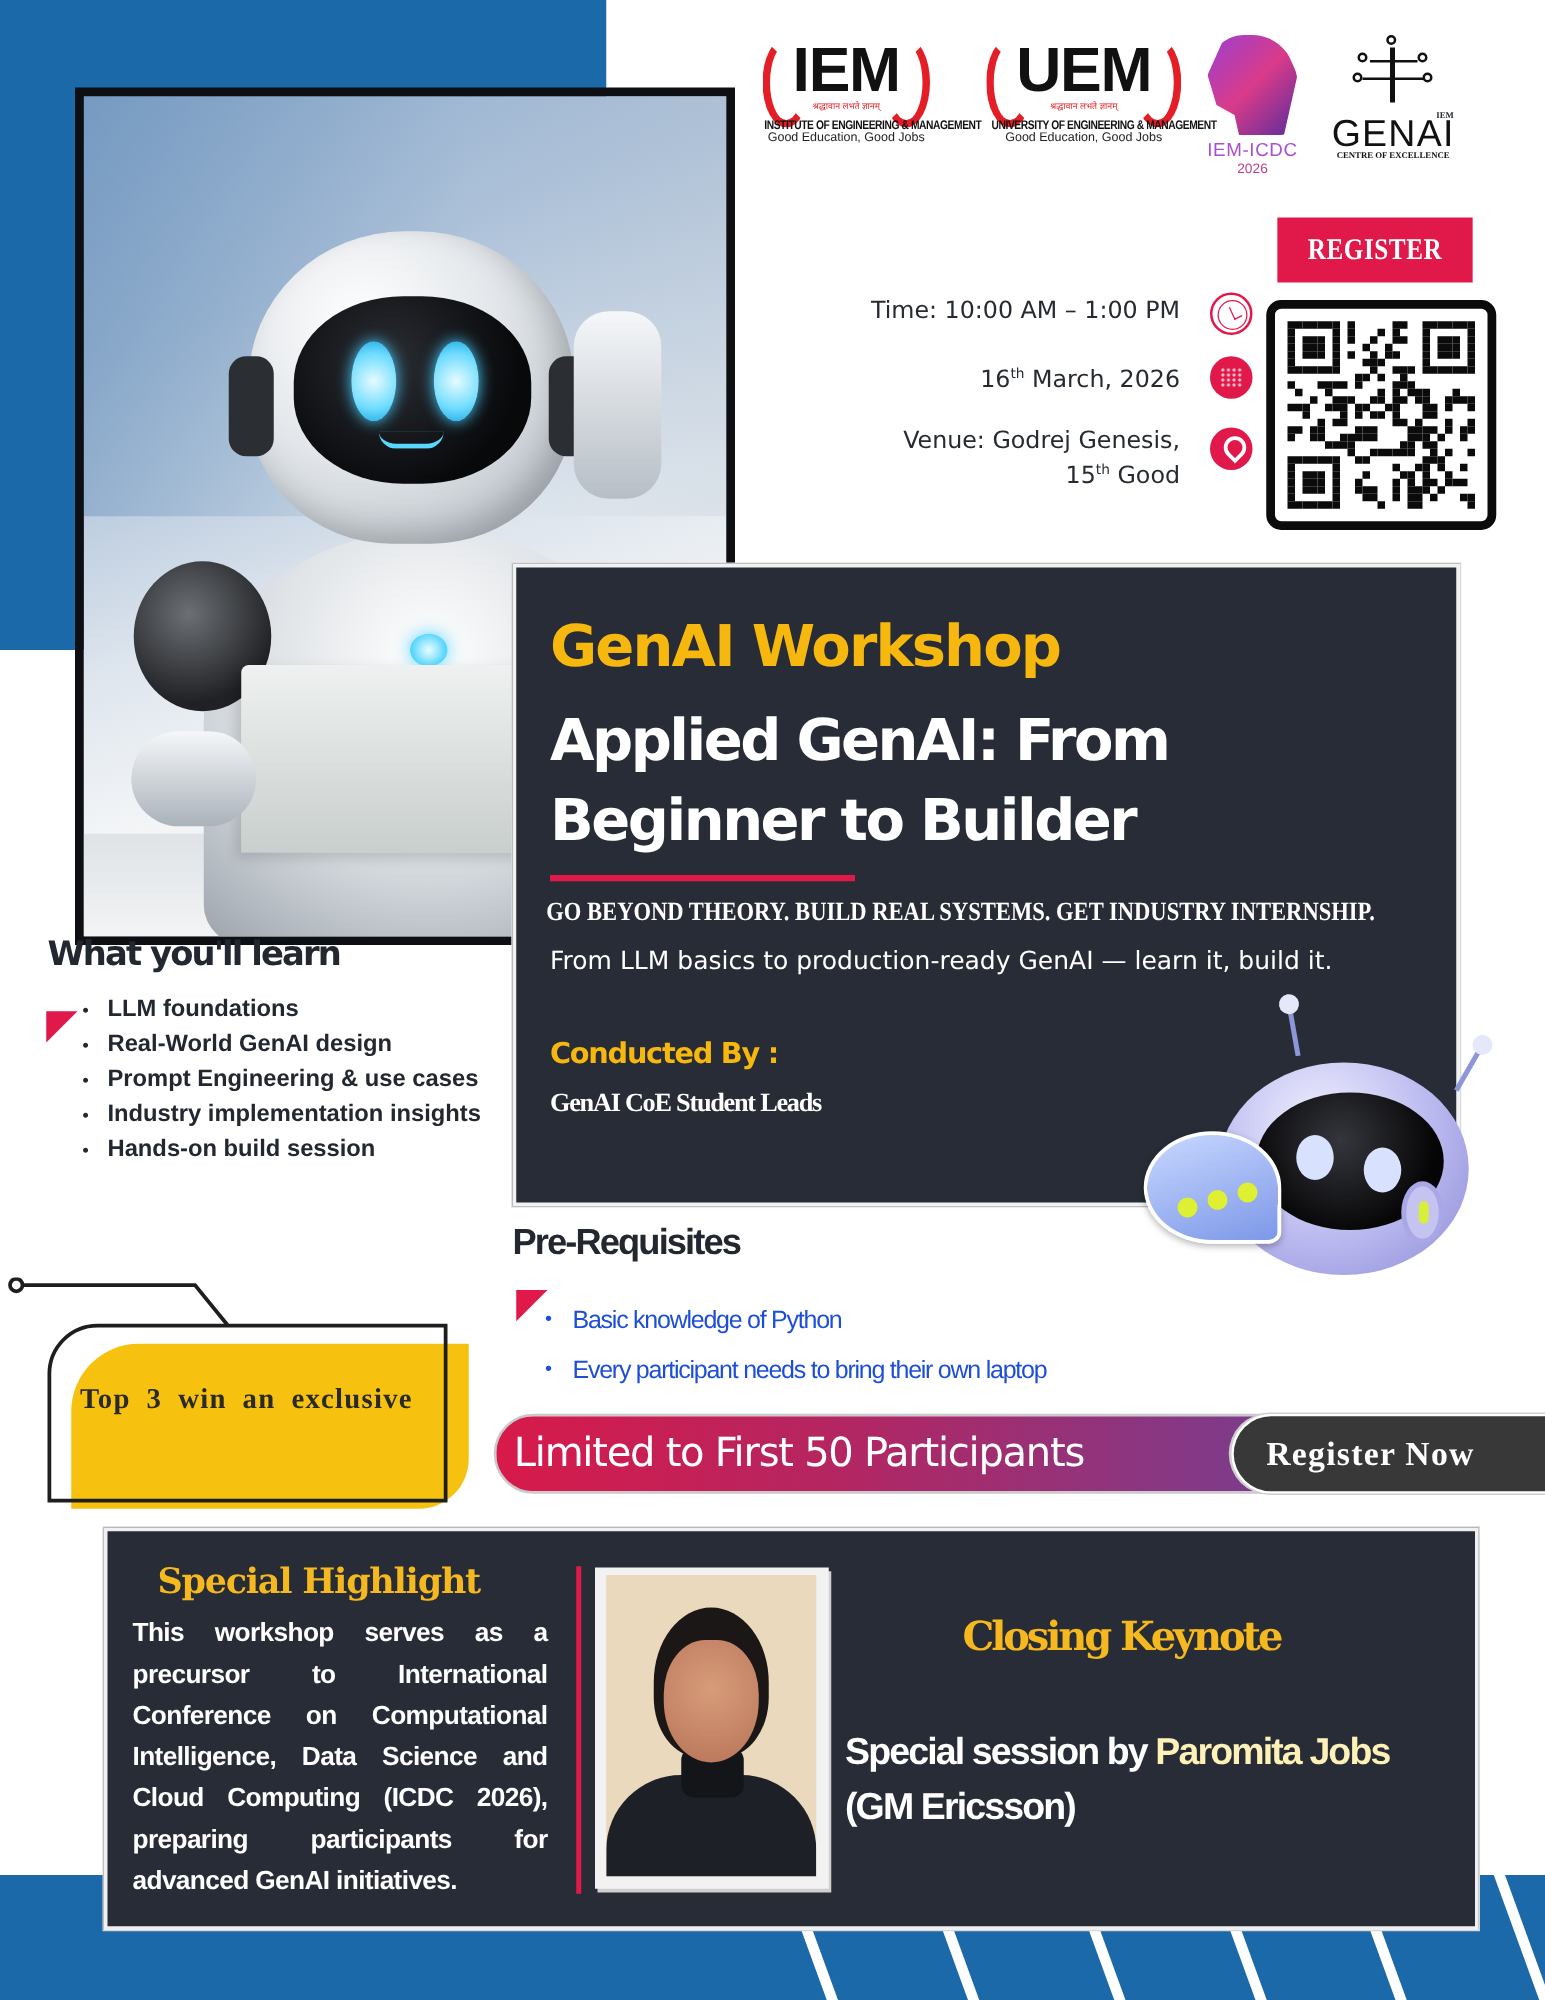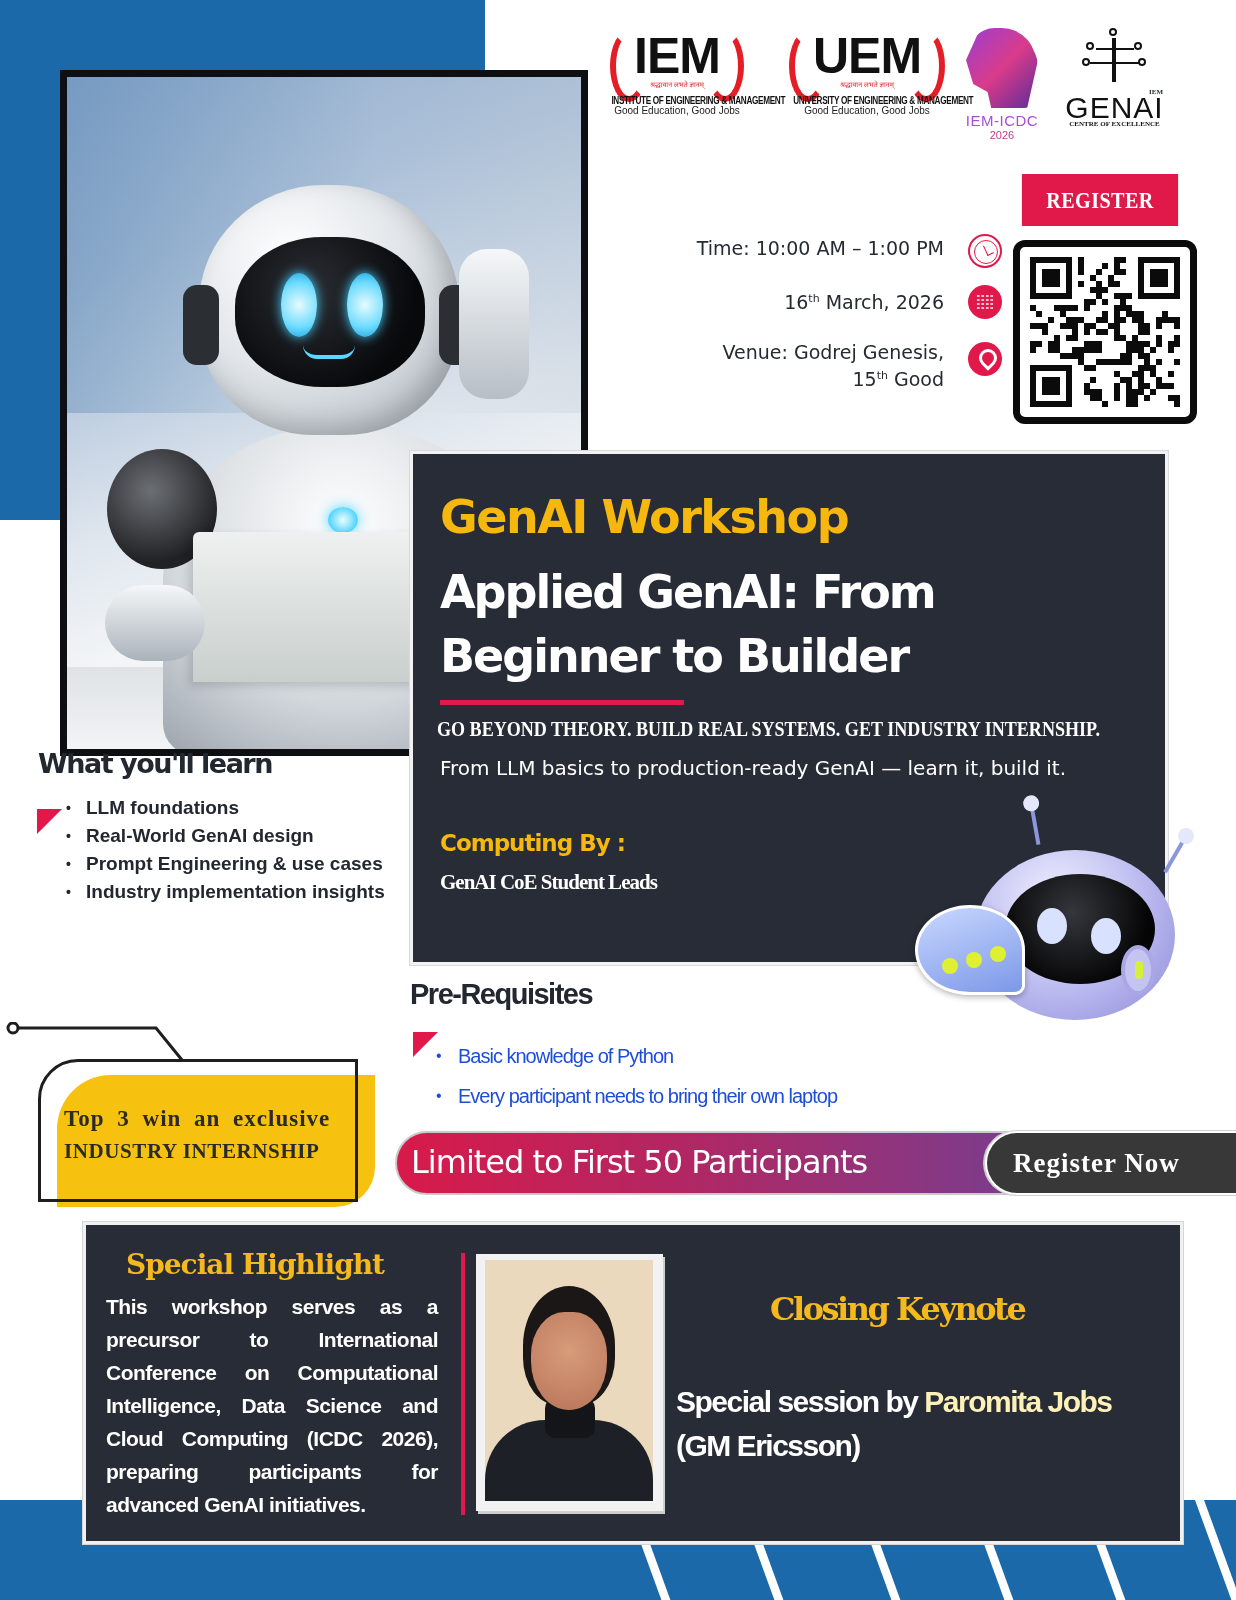--- a/index.html
+++ b/index.html
@@ -852,21 +852,21 @@
       <span class="on"></span>
     </div>
 </div>
 
 <div class="abs main-card"></div>
 <div class="abs title-yellow">GenAI Workshop</div>
 <div class="abs title-white">Applied GenAI: From Beginner to Builder</div>
 <div class="abs red-rule"></div>
 <div class="abs tagline">GO BEYOND THEORY. BUILD REAL SYSTEMS. GET INDUSTRY INTERNSHIP.</div>
 <div class="abs desc">From LLM basics to production-ready GenAI — learn it, build it.</div>
-<div class="abs conducted-label">Computing By :</div>
+<div class="abs conducted-label">Conducted By :</div>
 <div class="abs conducted-value">GenAI CoE Student Leads</div>
 
 <div class="abs mini-robot">
   <div class="mini-ant" style="left:118px;top:0;transform:rotate(-10deg)"></div>
   <div class="mini-ant" style="left:258px;top:30px;transform:rotate(30deg)"></div>
   <div class="mini-head">
     <div class="mini-face">
       <div class="mini-eye l"></div>
       <div class="mini-eye r"></div>
     </div>
@@ -879,31 +879,31 @@
   </div>
 </div>
 
 <div class="abs learn-title">What you'll learn</div>
 <div class="tri learn"></div>
 <ul class="abs learn-list">
   <li>LLM foundations</li>
   <li>Real-World GenAI design</li>
   <li>Prompt Engineering &amp; use cases</li>
   <li>Industry implementation insights</li>
+  <li>Hands-on build session</li>
 </ul>
 
 <svg class="abs connector" viewBox="0 0 180 40">
   <circle cx="7" cy="6" r="5" fill="#fff" stroke="#1e1e1e" stroke-width="3"></circle>
   <path d="M12 6 H150 L176 38" fill="none" stroke="#1e1e1e" stroke-width="3"></path>
 </svg>
 <div class="abs intern-yellow"></div>
 <div class="abs intern-outline"></div>
 <div class="abs intern-text">
   <span class="l1">Top 3 win an exclusive</span>
-  <span class="l2">INDUSTRY INTERNSHIP</span>
 </div>
 
 <div class="abs pre-title">Pre-Requisites</div>
 <div class="tri pre"></div>
 <ul class="abs pre-list">
   <li>Basic knowledge of Python</li>
   <li>Every participant needs to bring their own laptop</li>
 </ul>
 
 <div class="abs limited">Limited to First 50 Participants</div>

